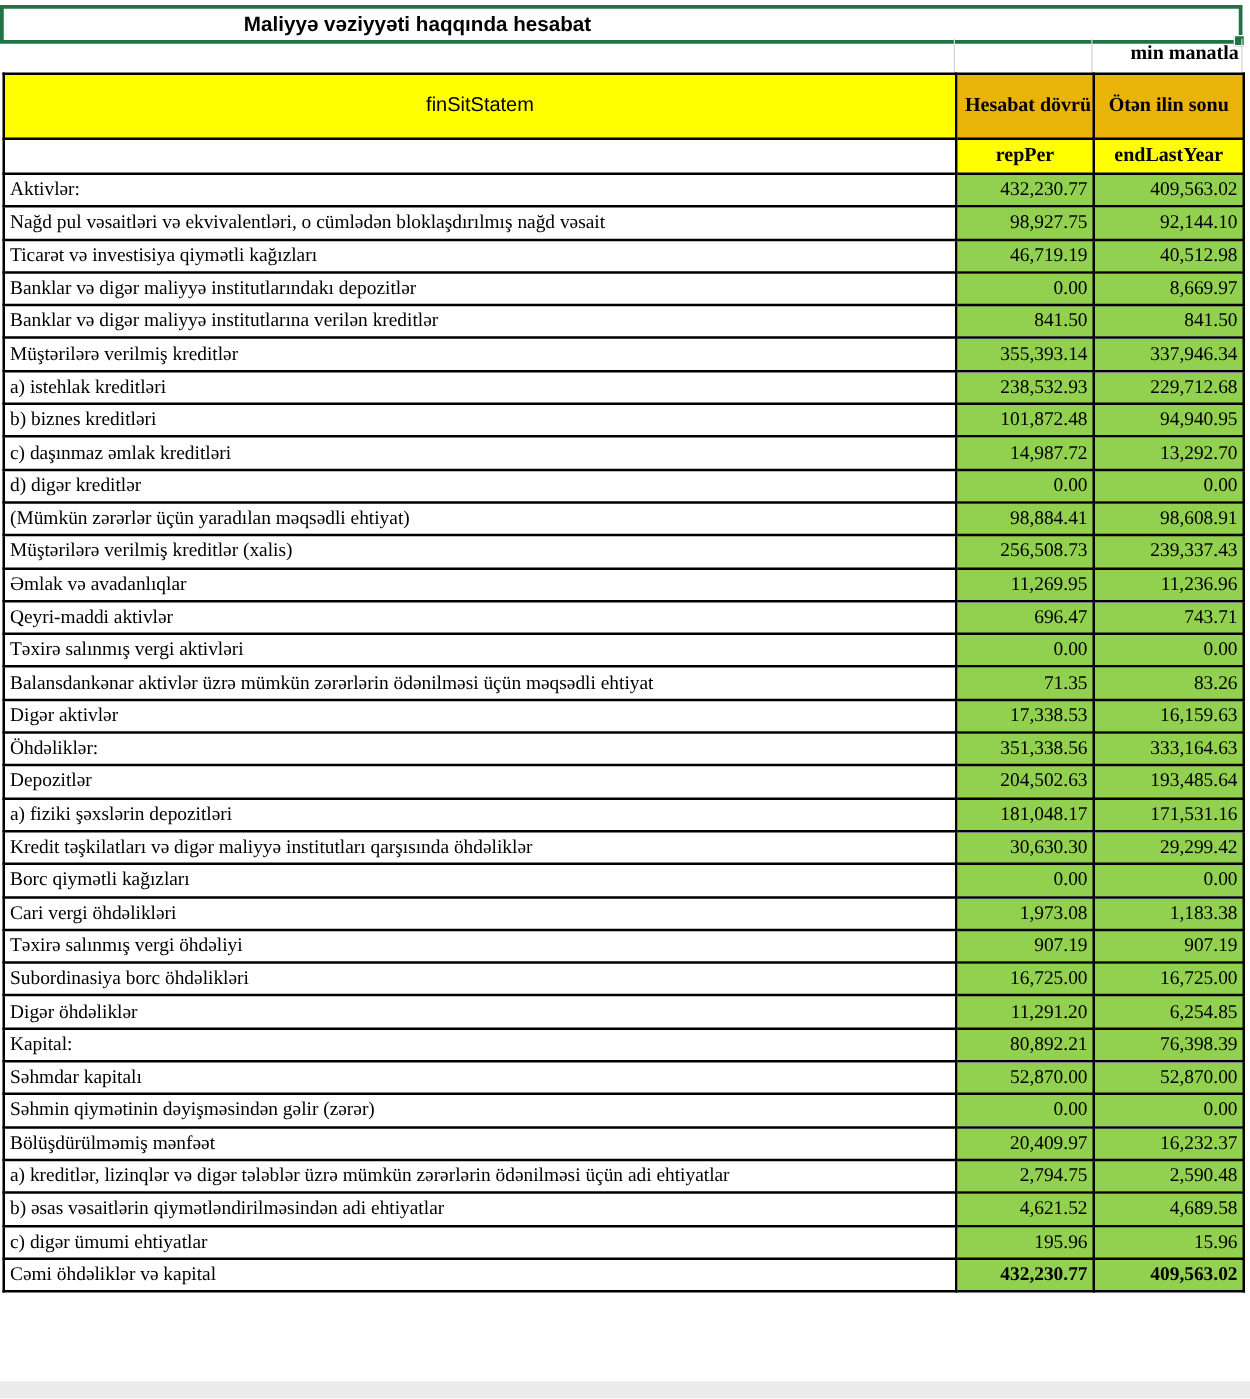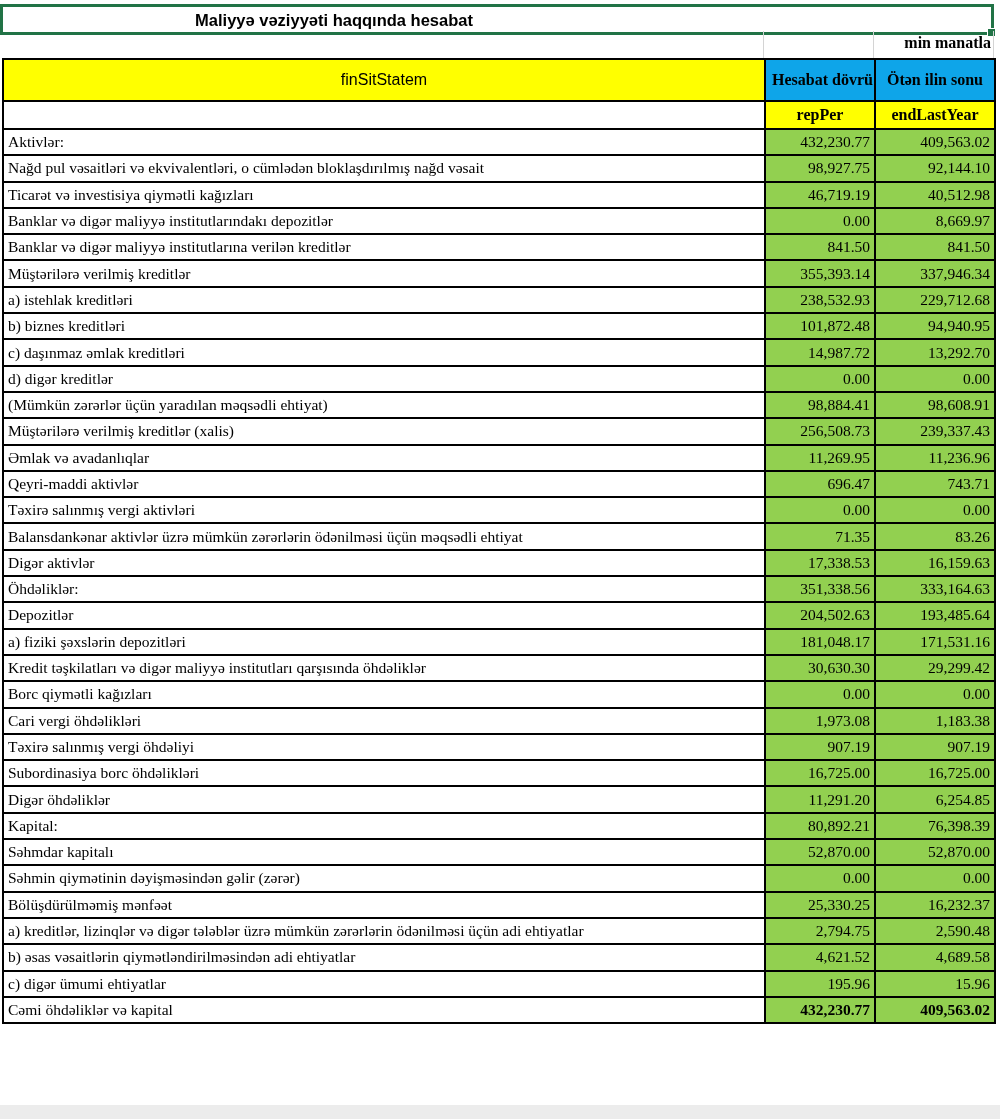--- a/index.html
+++ b/index.html
@@ -82,31 +82,31 @@
   }
   table.fin col.c1 { width: 762px; }
   table.fin col.c2 { width: 110px; }
   table.fin col.c3 { width: 120px; }
   table.fin th, table.fin td {
     border: 2px solid #000000;
     box-sizing: border-box;
     overflow: hidden;
     white-space: nowrap;
   }
-  tr.hdr1 { height: 42px; }
+  tr.hdr1 { height: 52px; }
   tr.hdr1 th { font-size: 16px; }
   th.form-code {
     background: #FFFF00;
     font-family: "Liberation Sans", sans-serif;
     font-weight: normal;
     font-size: 15.5px;
     text-align: center;
   }
   th.period-hdr {
-    background: #0ea5e9;
+    background: #eab308;
     font-weight: bold;
     text-align: center;
     white-space: normal;
     line-height: 1.45;
     padding: 0 6px;
   }
   tr.hdr2 { height: 28px; }
   tr.hdr2 th { font-size: 16px; }
   th.blank-cell { background: #ffffff; }
   th.code-cell {
@@ -315,21 +315,21 @@
           <td class="val">52,870.00</td>
           <td class="val">52,870.00</td>
         </tr>
         <tr class="data-row">
           <td class="lbl">Səhmin qiymətinin dəyişməsindən gəlir (zərər)</td>
           <td class="val">0.00</td>
           <td class="val">0.00</td>
         </tr>
         <tr class="data-row">
           <td class="lbl">Bölüşdürülməmiş mənfəət</td>
-          <td class="val">25,330.25</td>
+          <td class="val">20,409.97</td>
           <td class="val">16,232.37</td>
         </tr>
         <tr class="data-row">
           <td class="lbl">a) kreditlər, lizinqlər və digər tələblər üzrə mümkün zərərlərin ödənilməsi üçün adi ehtiyatlar</td>
           <td class="val">2,794.75</td>
           <td class="val">2,590.48</td>
         </tr>
         <tr class="data-row">
           <td class="lbl">b) əsas vəsaitlərin qiymətləndirilməsindən adi ehtiyatlar</td>
           <td class="val">4,621.52</td>

